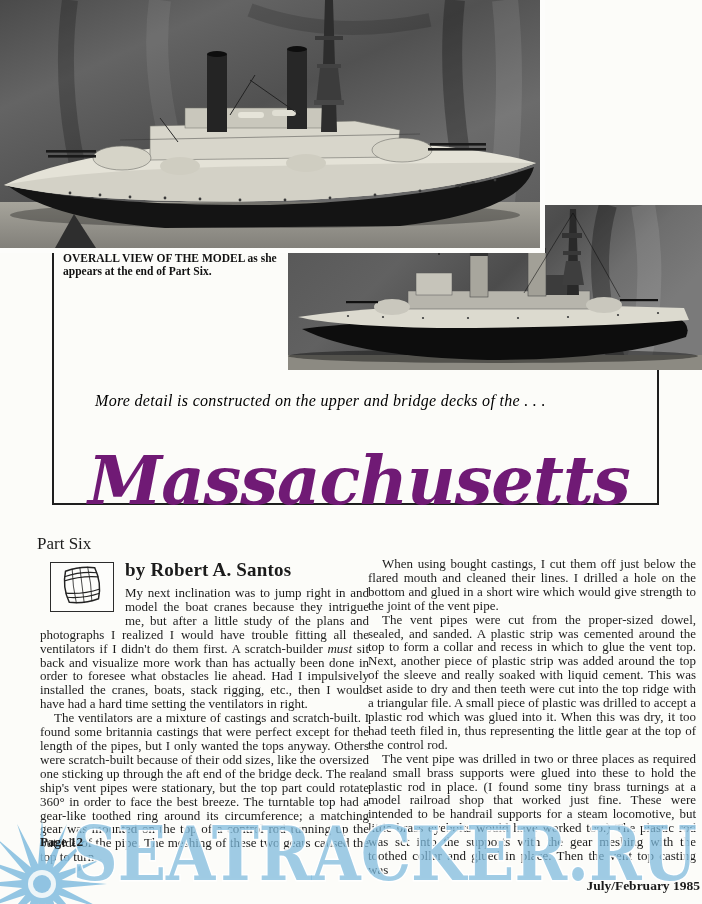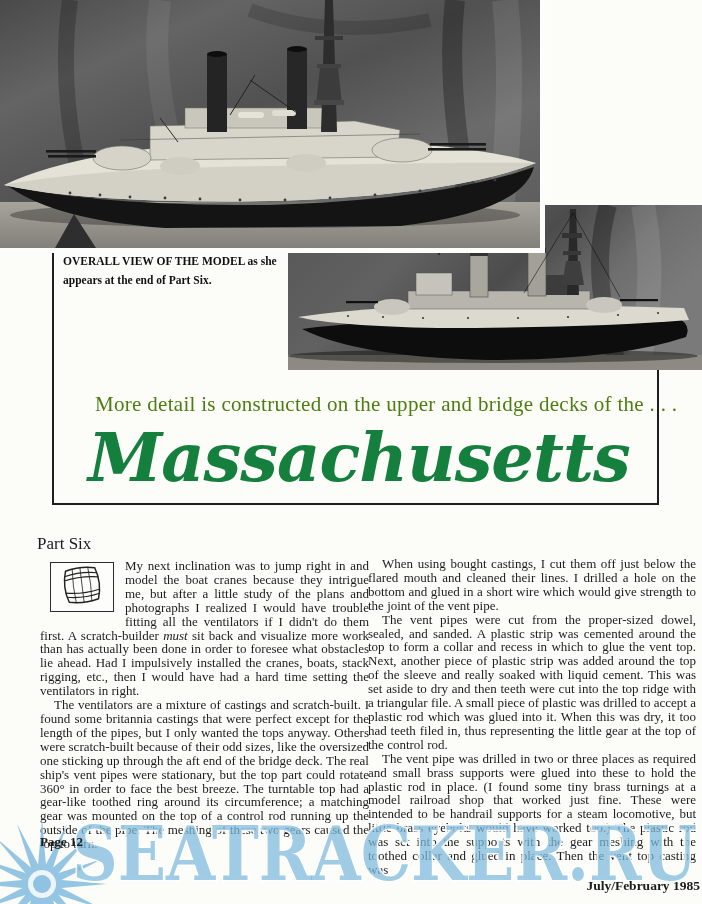--- a/index.html
+++ b/index.html
@@ -8,40 +8,40 @@
     background:#fcfcf9;overflow:hidden;
     font-family:"Liberation Serif",serif;color:#1b1b1b;
   }
   
   .title-box{
     position:absolute;left:52px;top:243px;width:607px;height:262px;
     border:2px solid #1e1e1e;box-sizing:border-box;z-index:1;background:transparent;
   }
   .headline{
     position:absolute;left:95px;top:392px;z-index:3;
-    font-size:21px;letter-spacing:.3px;color:#4d7c0f;white-space:nowrap;
+    font-style:italic;font-size:16px;letter-spacing:.3px;color:#000000;white-space:nowrap;
   }
   .big-title{
-    position:absolute;left:88px;top:418px;z-index:3;
+    position:absolute;left:88px;top:441px;z-index:3;
     font-family:"DejaVu Serif",serif;font-weight:bold;font-style:italic;
-    font-size:67px;letter-spacing:-1px;color:#15803d;white-space:nowrap;text-align:center;
+    font-size:67px;letter-spacing:-1px;color:#701a75;white-space:nowrap;text-align:center;
   }
   
   .photo1{
     position:absolute;left:0;top:0;width:540px;height:248px;z-index:4;
     border-right:5px solid #fdfdfb;border-bottom:5px solid #fdfdfb;
   }
   .photo2{
     position:absolute;left:288px;top:205px;width:414px;height:165px;z-index:2;
   }
   .photo1 svg,.photo2 svg{display:block;}
   
   .caption{
     position:absolute;left:63px;top:252px;width:252px;z-index:5;
-    font-weight:bold;font-size:11.5px;line-height:19px;color:#111;
+    font-weight:bold;font-size:11.5px;line-height:13px;color:#111;
   }
   
   .part-label{position:absolute;left:37px;top:534px;font-size:17px;z-index:3;}
   .col{position:absolute;width:329px;z-index:3;}
   .col-left{left:40px;top:559px;}
   .col-right{left:368px;top:557px;width:328px;}
   .barrel-frame{
     float:left;width:64px;height:50px;margin:3px 11px 3px 10px;
     border:1px solid #2c2c2c;background:#fdfdfb;
     display:flex;align-items:center;justify-content:center;box-sizing:border-box;
@@ -219,20 +219,21 @@
             <path d="M10,17 Q30,13 50,17" fill="none" stroke="#222" stroke-width="1.2"></path>
             <path d="M10,31 Q30,35 50,31" fill="none" stroke="#222" stroke-width="1.2"></path>
             <path d="M11,36 Q30,40 49,36" fill="none" stroke="#222" stroke-width="1.2"></path>
             <path d="M21,4 Q19,24 21,44" fill="none" stroke="#222" stroke-width="0.9"></path>
             <path d="M30,3 Q30,24 30,45" fill="none" stroke="#222" stroke-width="0.9"></path>
             <path d="M39,4 Q41,24 39,44" fill="none" stroke="#222" stroke-width="0.9"></path>
           </g>
         </svg>
       </span>
     </div>
+    <h2 class="byline">by Robert A. Santos</h2>
     <p><span>My next inclination was to jump right in and model the boat cranes because they intrigue me, but after a little study of the plans and photographs I realized I would have trouble fitting all the ventilators if I didn't do them first. A scratch-builder </span><i>must</i><span> sit back and visualize more work than has actually been done in order to foresee what obstacles lie ahead. Had I impulsively installed the cranes, boats, stack rigging, etc., then I would have had a hard time setting the ventilators in right.</span></p>
     <p class="indent">The ventilators are a mixture of castings and scratch-built. I found some britannia castings that were perfect except for the length of the pipes, but I only wanted the tops anyway. Others were scratch-built because of their odd sizes, like the oversized one sticking up through the aft end of the bridge deck. The real ship's vent pipes were stationary, but the top part could rotate 360° in order to face the best breeze. The turntable top had a gear-like toothed ring around its circumference; a matching gear was mounted on the top of a control rod running up the outside of the pipe. The meshing of these two gears caused the top to turn.</p>
   </div>
 
   <div class="col col-right">
     <p class="indent">When using bought castings, I cut them off just below the flared mouth and cleaned their lines. I drilled a hole on the bottom and glued in a short wire which would give strength to the joint of the vent pipe.</p>
     <p class="indent">The vent pipes were cut from the proper-sized dowel, sealed, and sanded. A plastic strip was cemented around the top to form a collar and recess in which to glue the vent top. Next, another piece of plastic strip was added around the top of the sleeve and really soaked with liquid cement. This was set aside to dry and then teeth were cut into the top ridge with a triangular file. A small piece of plastic was drilled to accept a plastic rod which was glued into it. When this was dry, it too had teeth filed in, thus representing the little gear at the top of the control rod.</p>
     <p class="indent">The vent pipe was drilled in two or three places as required and small brass supports were glued into these to hold the plastic rod in place. (I found some tiny brass turnings at a model railroad shop that worked just fine. These were intended to be handrail supports for a steam locomotive, but little brass eyebolts would have worked too.) The plastic rod was set into the supports with the gear meshing with the toothed collar and glued in place. Then the vent top casting was</p>
   </div>
 

